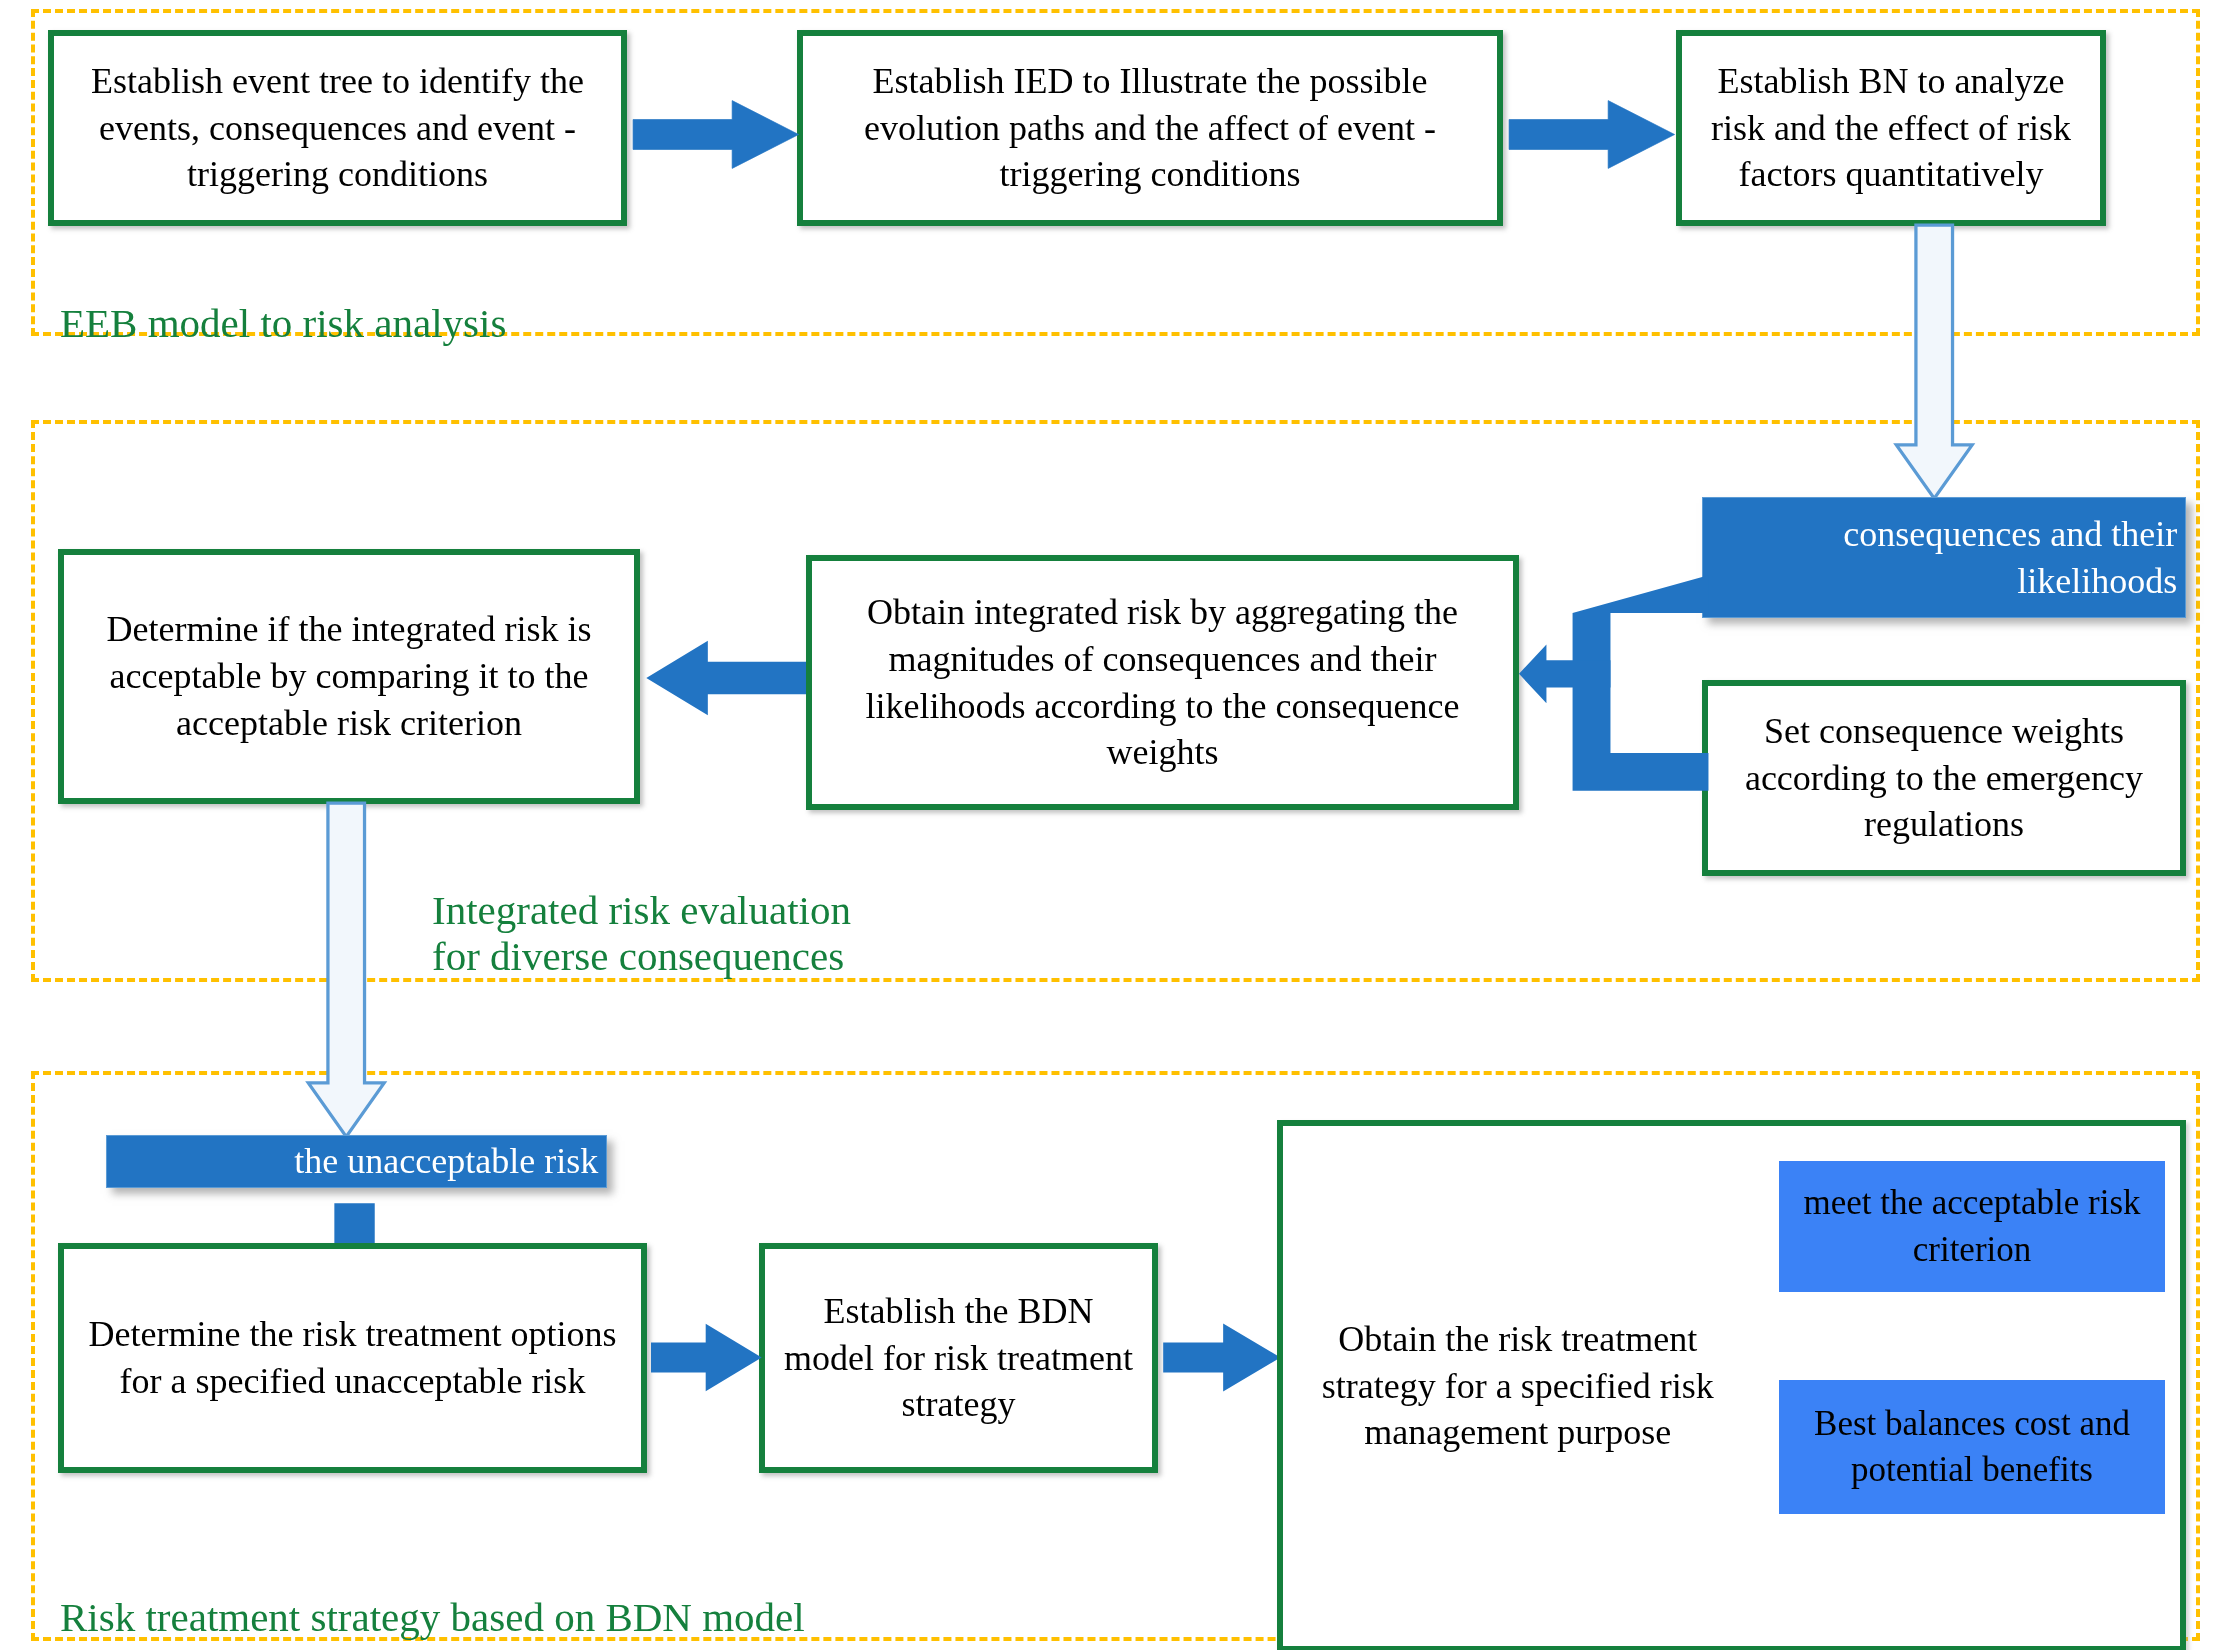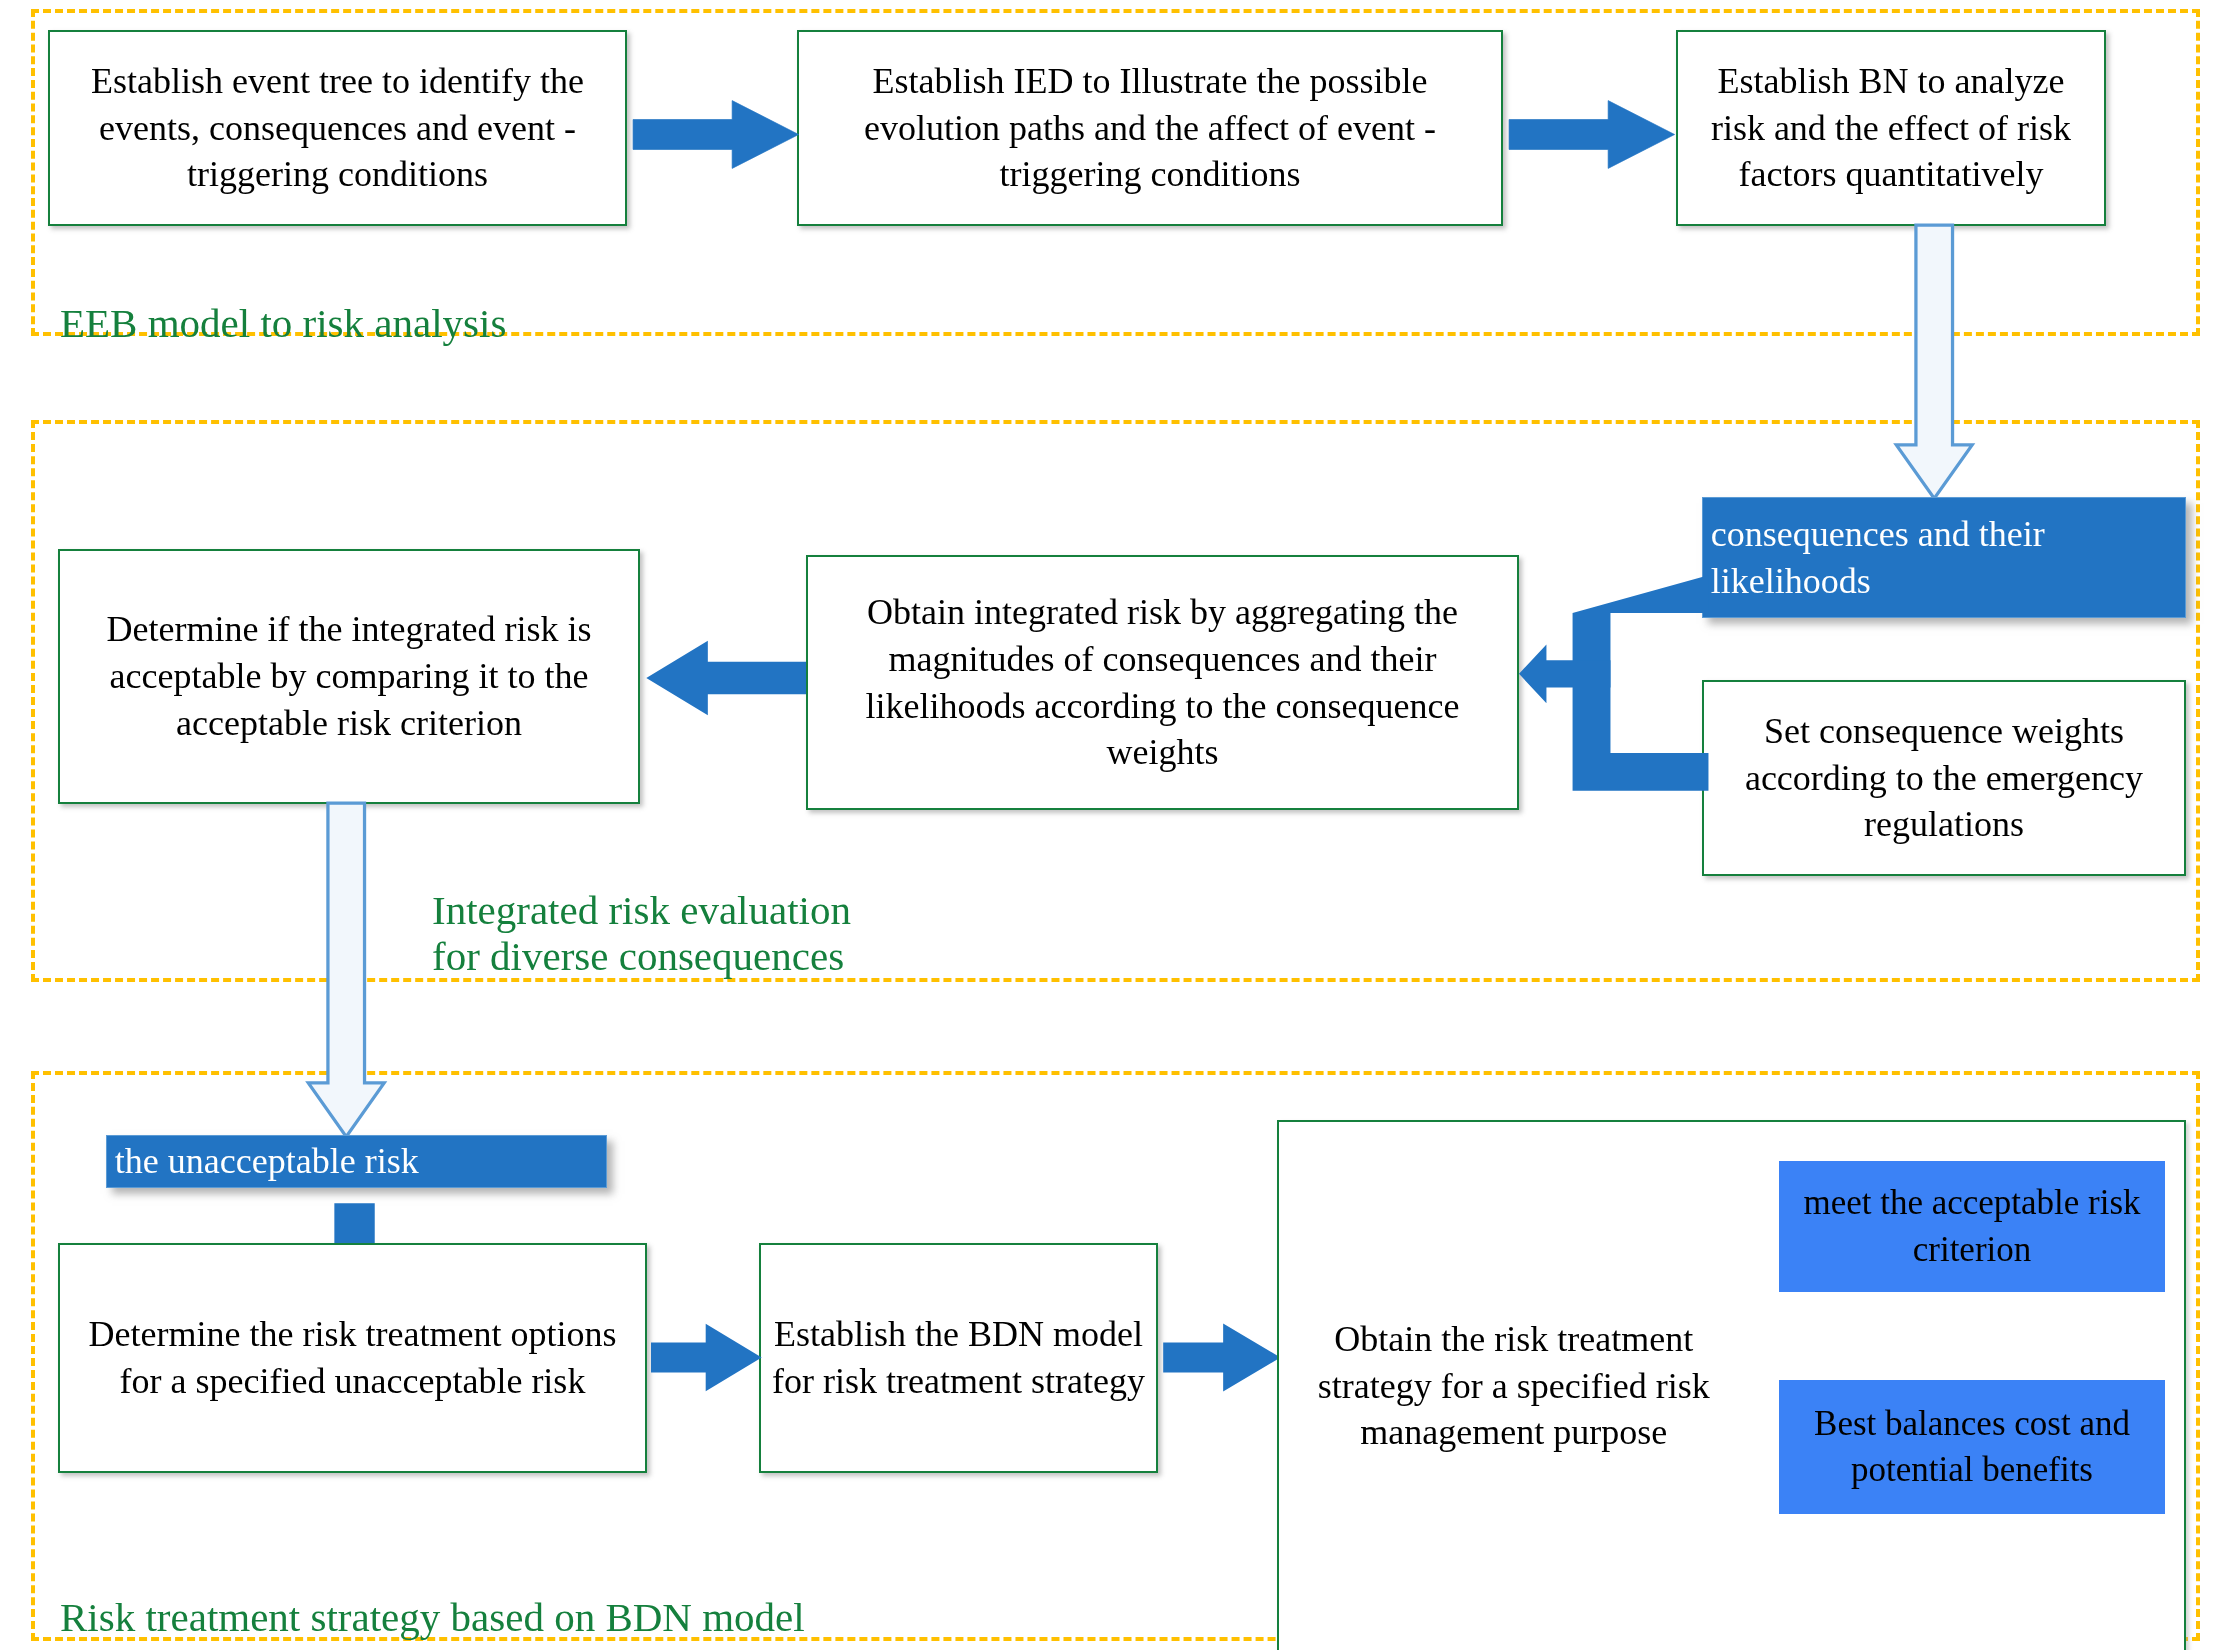--- a/index.html
+++ b/index.html
@@ -34,21 +34,21 @@
     line-height: 1.12;
     white-space: pre-line;
     font-family: "Liberation Serif", "DejaVu Serif", serif;
   }
 
   
   .pbox {
     position: absolute;
     box-sizing: border-box;
     background: #ffffff;
-    border: 2px solid #15803d;
+    border: 6px solid #15803d;
     box-shadow: 3.3px 3.3px 4.6px rgba(120,120,120,0.45);
     display: flex;
     align-items: center;
     justify-content: center;
     text-align: center;
     color: #000000;
     font-size: 36px;
     line-height: 1.30;
     padding: 3.9px 9.2px;
   }
@@ -62,21 +62,21 @@
   
   .bluebox {
     position: absolute;
     box-sizing: border-box;
     background: #2274C3;
     border: 1.3px solid #5B9BD5;
     box-shadow: 5.9px 5.9px 7.8px rgba(120,120,120,0.55);
     display: flex;
     align-items: center;
     justify-content: center;
-    text-align: left;
+    text-align: right;
     color: #ffffff;
     font-size: 36px;
     line-height: 1.30;
     padding: 2.6px 7.8px;
     font-family: Liberation Serif, serif;
   }
   .bluebox > span { display: block; width: 100%; }
 
   
   .palebox {

